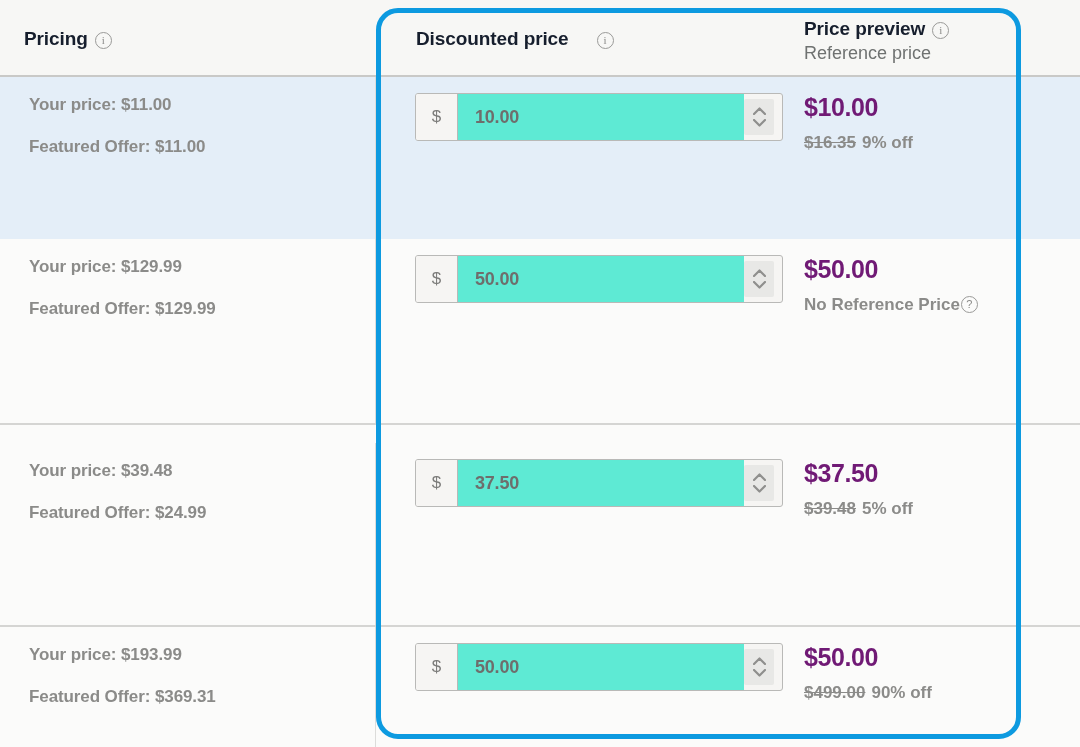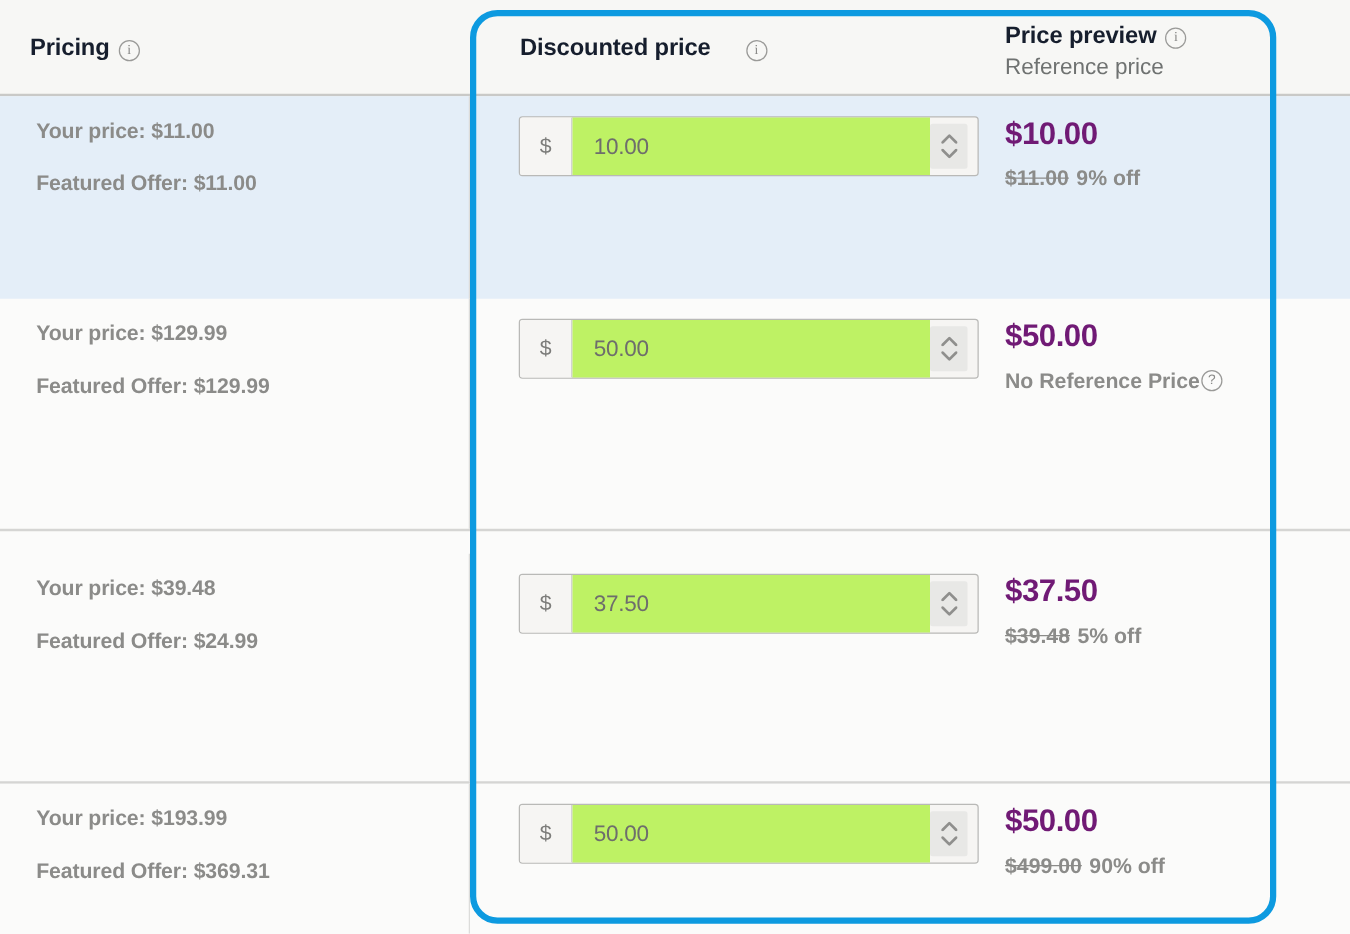--- a/index.html
+++ b/index.html
@@ -87,23 +87,23 @@
   }
   .currency-box {
     width: 42px; display: flex; align-items: center; justify-content: center;
     border-right: 1px solid #b9b9b7;
     font-size: 17px; color: #7c7c7a; font-weight: normal;
     background: #f6f5f3; border-radius: 2px 0 0 2px;
   }
   .input-field {
     flex: 1; display: flex; align-items: center;
     padding-left: 17px;
-    font-size: 18px; color: #6e6e6c; font-weight: normal;
+    font-size: 18px; color: #6e6e6c; font-weight: bold;
     letter-spacing: -0.2px;
-    background: #bef264;
+    background: #5eead4;
   }
   .spinner {
     width: 30px; margin: 5px 8px 5px 0;
     background: #e8e8e6; border-radius: 2px;
     display: flex; flex-direction: column;
     align-items: center; justify-content: center; gap: 4px;
   }
   .spinner svg { display: block; }
 
   
@@ -175,21 +175,21 @@
               </svg>
             <svg width="13" height="8" viewBox="0 0 13 8">
                 <path d="M1 1 L6.5 6.5 L12 1" stroke="#8f8f8d" stroke-width="2.2" fill="none" stroke-linecap="round" stroke-linejoin="round"></path>
               </svg>
           </div>
         </div>
       </div>
       <div class="col-preview">
         <div class="pv-main">$10.00</div>
         <div class="pv-sub">
-          <span class="pv-strike">$11.00</span>
+          <span class="pv-strike">$16.35</span>
           <span>9% off</span>
         </div>
       </div>
     </div>
 
     <div class="row row-2">
       <div class="col-pricing">
         <div class="price-line l1">Your price: $129.99</div>
         <div class="price-line l2">Featured Offer: $129.99</div>
       </div>

